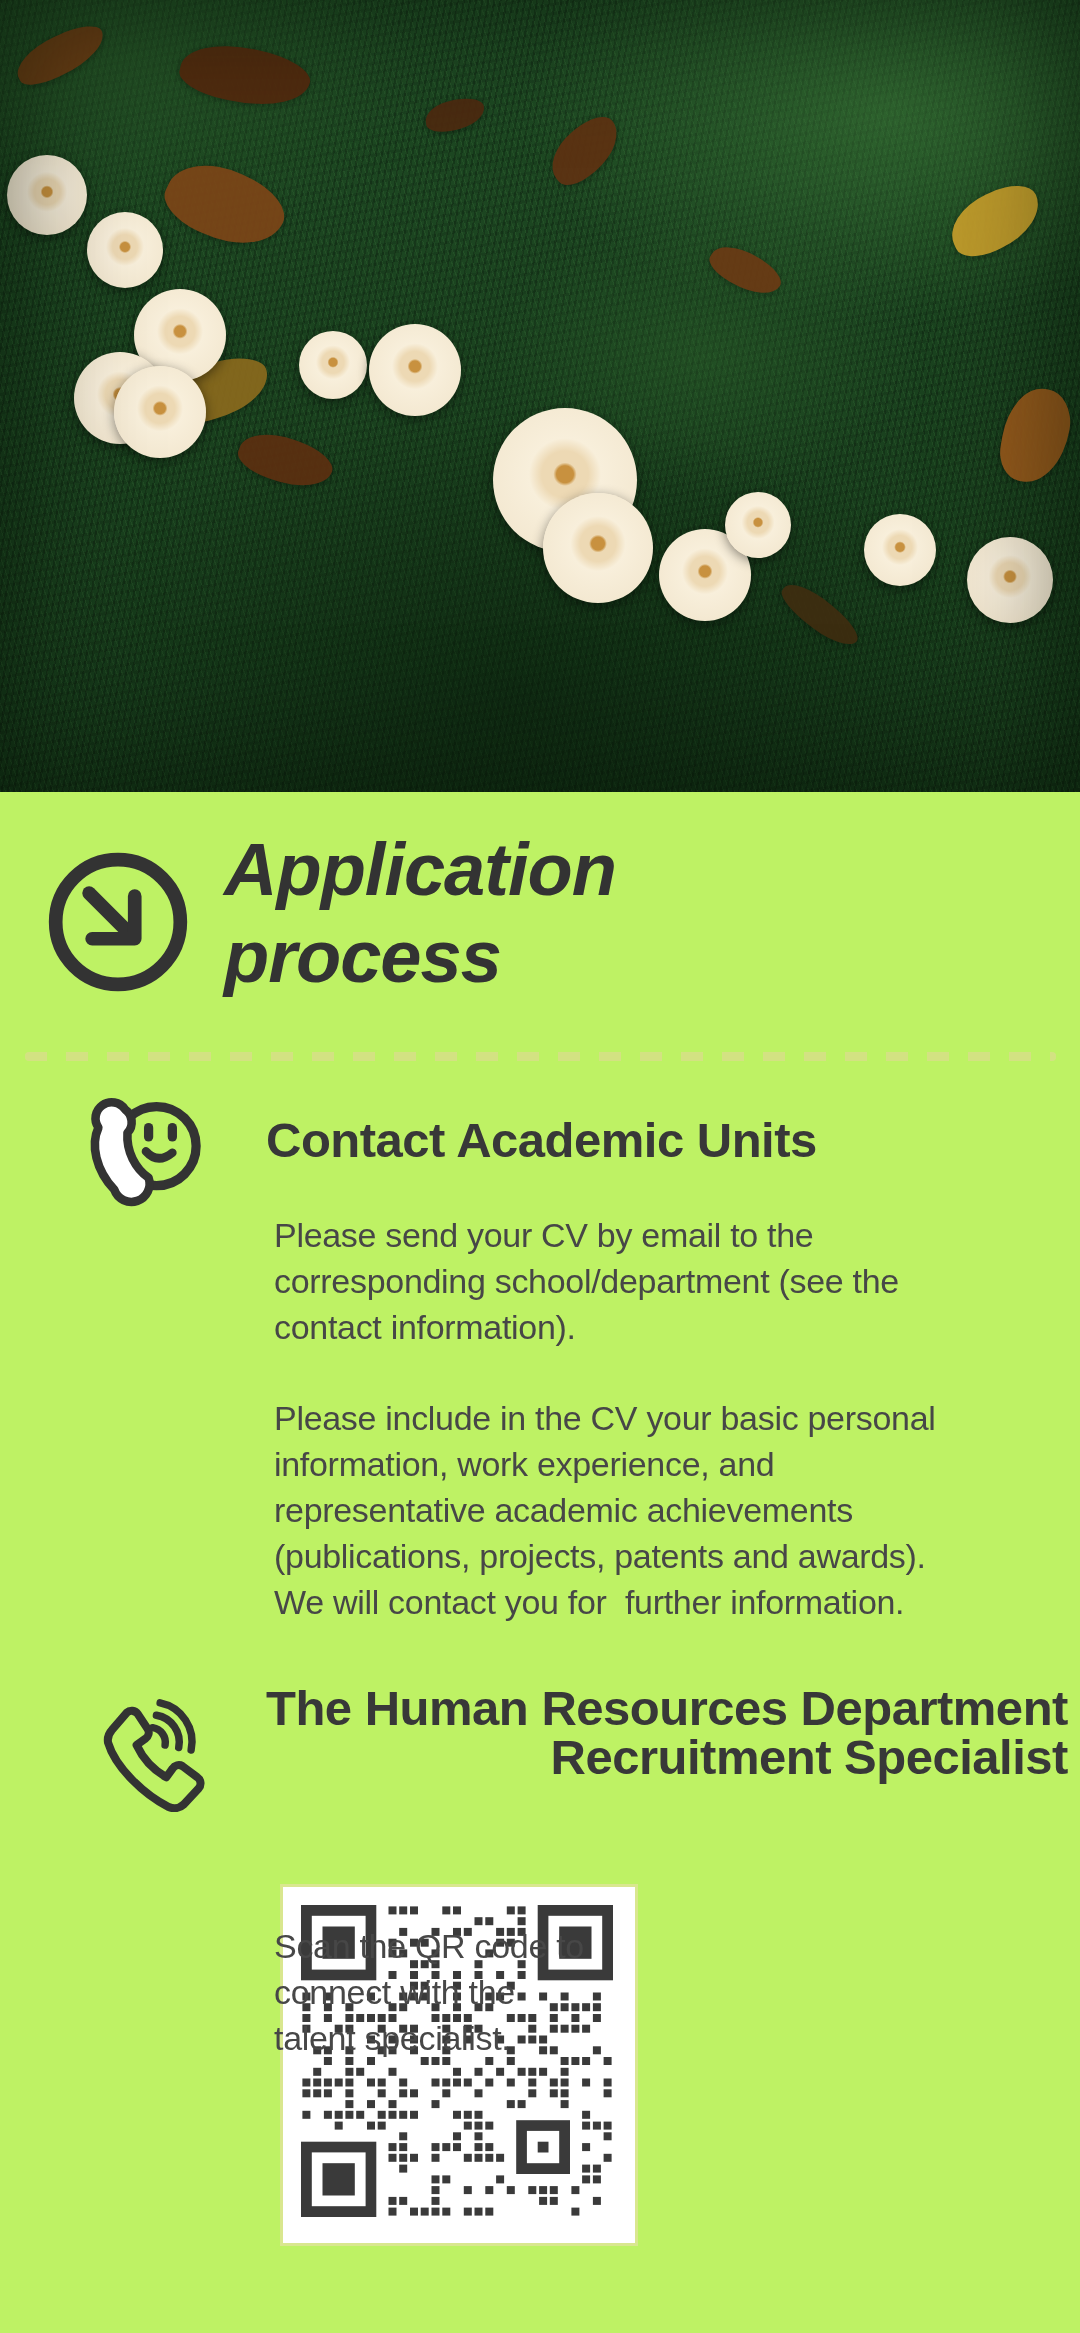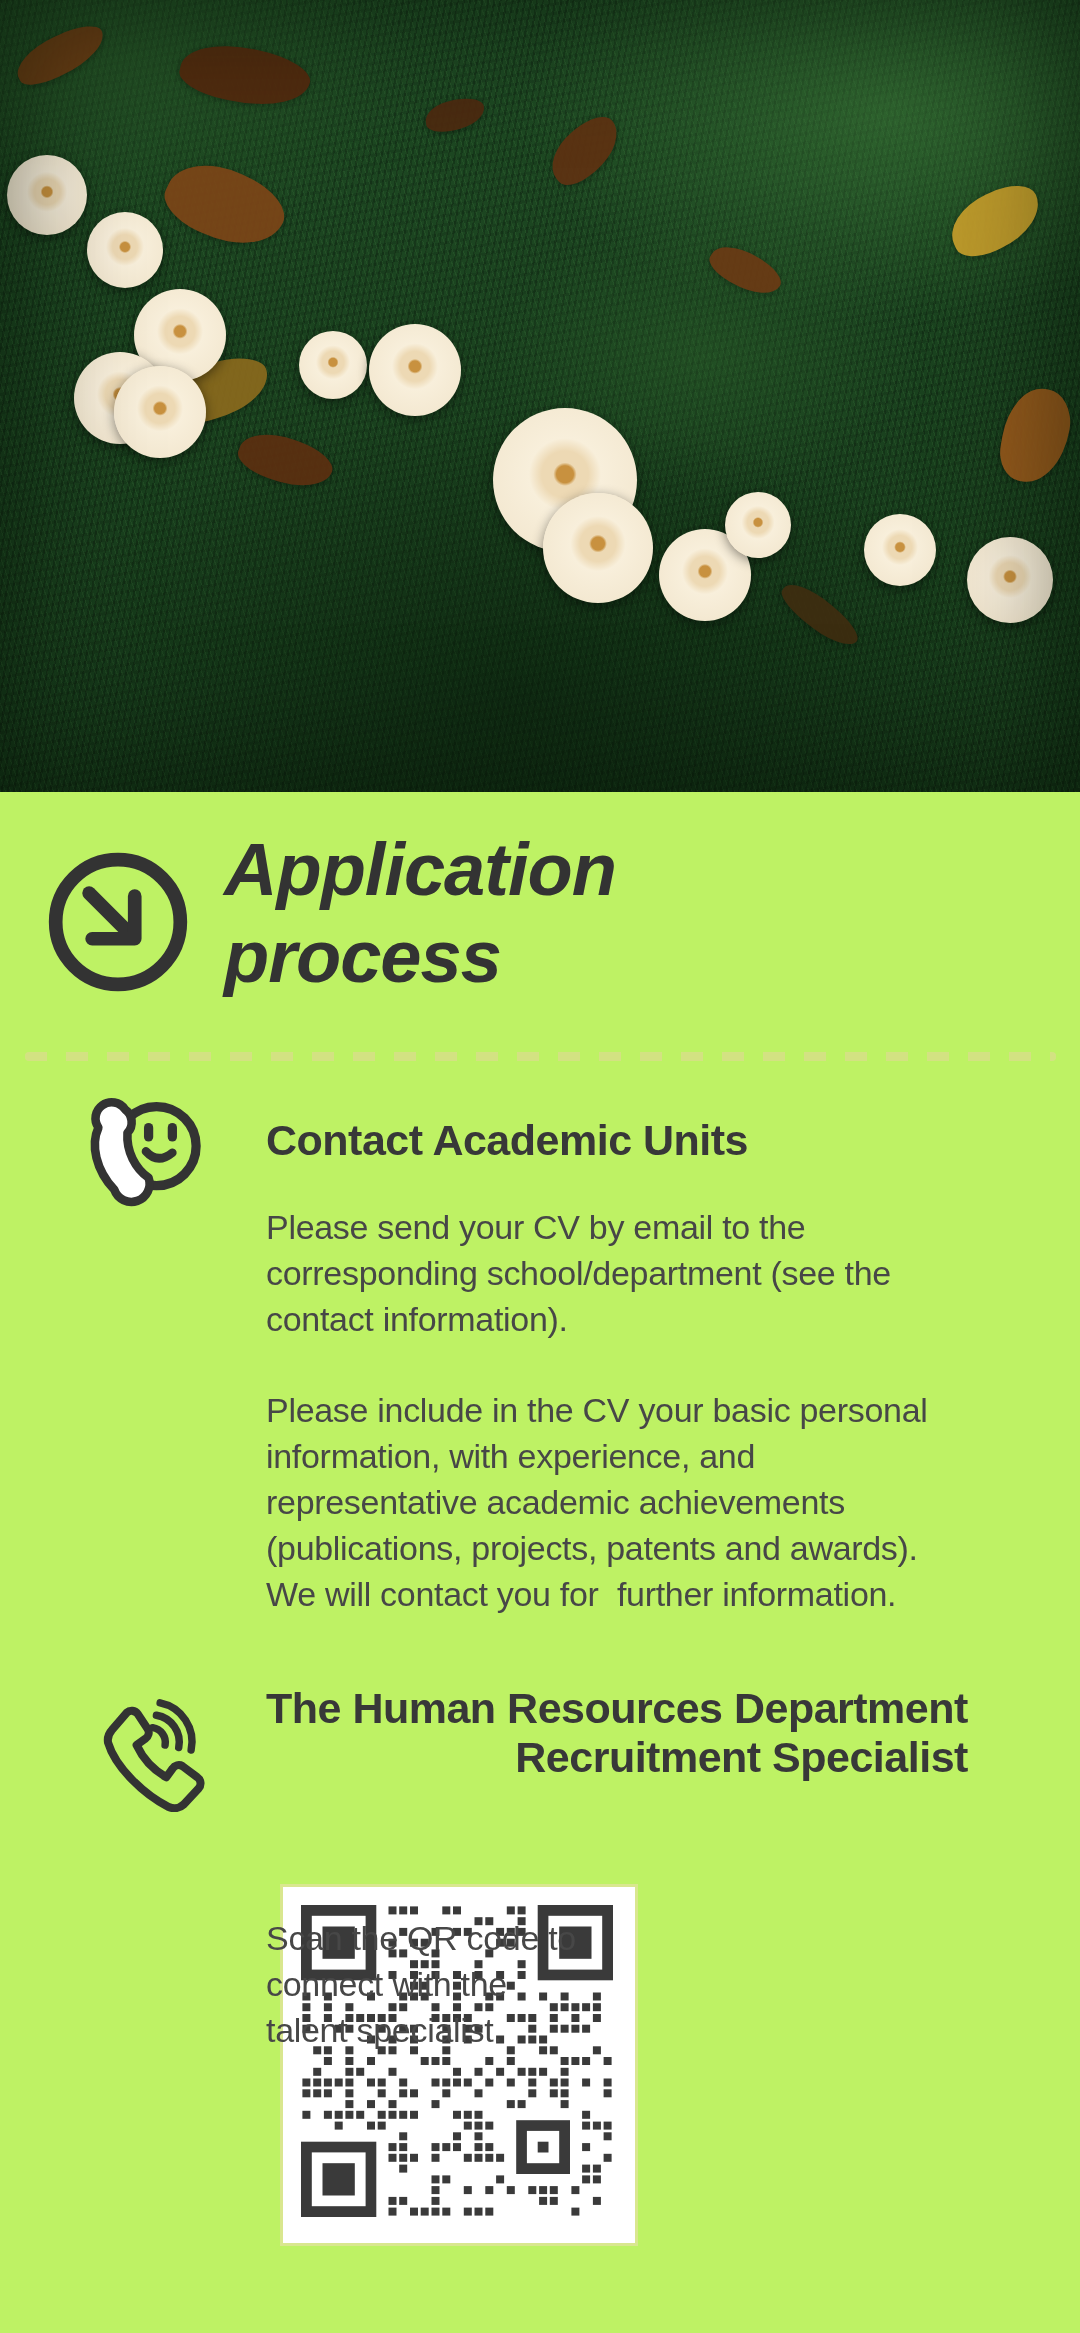--- a/index.html
+++ b/index.html
@@ -33,24 +33,24 @@
   
   .divider{position:absolute;left:25px;top:1052px;width:1031px;height:9px;
     background:repeating-linear-gradient(90deg,#d3e282 0 22px, rgba(0,0,0,0) 22px 41px);
     border-radius:4px;}
 
   
   .sec-icon{position:absolute;}
   .icon-1{left:76px;top:1092px;width:132px;height:132px;}
   .icon-2{left:82px;top:1688px;width:124px;height:124px;}
   h2.sec-h{position:absolute;left:266px;margin:0;white-space:pre-line;
-    font-size:43px;line-height:49px;font-weight:bold;letter-spacing:-.5px;color:#383838;}
+    font-size:49px;line-height:49px;font-weight:bold;letter-spacing:-.5px;color:#383838;}
   .h-1{top:1116px;}
   .h-2{top:1684px;text-align:right;}
-  p.body{position:absolute;left:266px;margin:0;white-space:pre-wrap;
+  p.body{position:absolute;left:266px;margin:8px;white-space:pre-wrap;
     font-size:34px;line-height:46px;font-weight:normal;letter-spacing:-.3px;color:#474747;}
   .p-1{top:1204px;}
   .p-2{top:1387px;}
   .subtitle{top:1810px;font-size:35px;}
 
   
   .qr-box{position:absolute;left:280px;top:1884px;width:316px;height:320px;
     background:#ffffff;border:3px solid #d9e78f;padding:18px;}
   .qr-caption{left:678px;top:1915px;line-height:50px;}
 </style>
@@ -103,21 +103,21 @@
     <line x1="73" y1="27" x2="73" y2="34" stroke="#333333" stroke-width="7" stroke-linecap="round"></line>
     <path d="M53,45 Q62,55 73,46" fill="none" stroke="#333333" stroke-width="6.5" stroke-linecap="round"></path>
     <path d="M37,13 A12,12 0 1 0 17,27 C11,40 15,59 29,74 A13,13 0 1 0 55,65 C45,58 38,45 39,31 A12,12 0 0 0 37,13 Z" fill="#ffffff" stroke="#333333" stroke-width="6.5" stroke-linejoin="round"></path>
   </svg>
 
   <h2 class="sec-h h-1">Contact Academic Units</h2>
   <p class="body p-1">Please send your CV by email to the
 corresponding school/department (see the
 contact information).</p>
   <p class="body p-2">Please include in the CV your basic personal
-information, with experience, and
+information, work experience, and
 representative academic achievements
 (publications, projects, patents and awards).
 We will contact you for  further information.</p>
 
   <svg class="sec-icon icon-2" viewBox="0 0 100 100">
     <path d="M24,34 L36,20 a6,6 0 0 1 9,1 l8,12 a6,6 0 0 1 -2,8 l-7,5 a58,58 0 0 0 24,26 l5,-7 a6,6 0 0 1 8,-2 l12,9 a6,6 0 0 1 1,9 l-12,13 a11,11 0 0 1 -12,2 C50,86 27,64 21,44 a12,12 0 0 1 3,-10 Z" fill="none" stroke="#333333" stroke-width="6.5" stroke-linejoin="round"></path>
     <path d="M57,32 A12,12 0 0 1 67,46" fill="none" stroke="#333333" stroke-width="6" stroke-linecap="round"></path>
     <path d="M60,22 A22,22 0 0 1 78,48" fill="none" stroke="#333333" stroke-width="6" stroke-linecap="round"></path>
     <path d="M63,12 A32,32 0 0 1 88,50" fill="none" stroke="#333333" stroke-width="6" stroke-linecap="round"></path>
   </svg>

